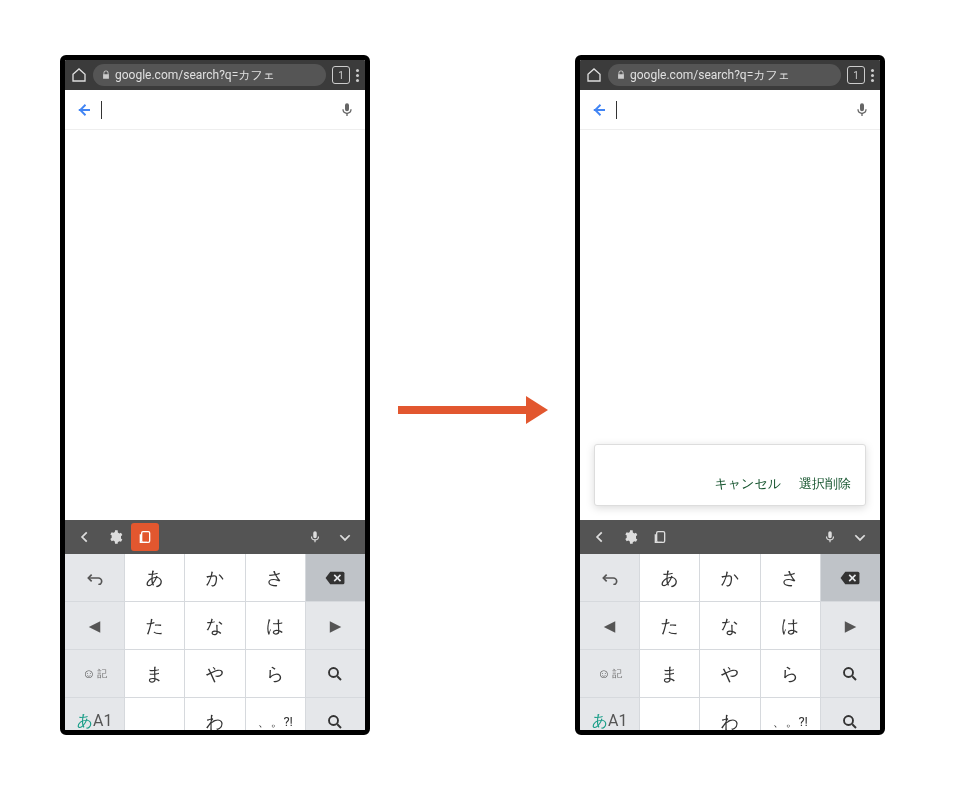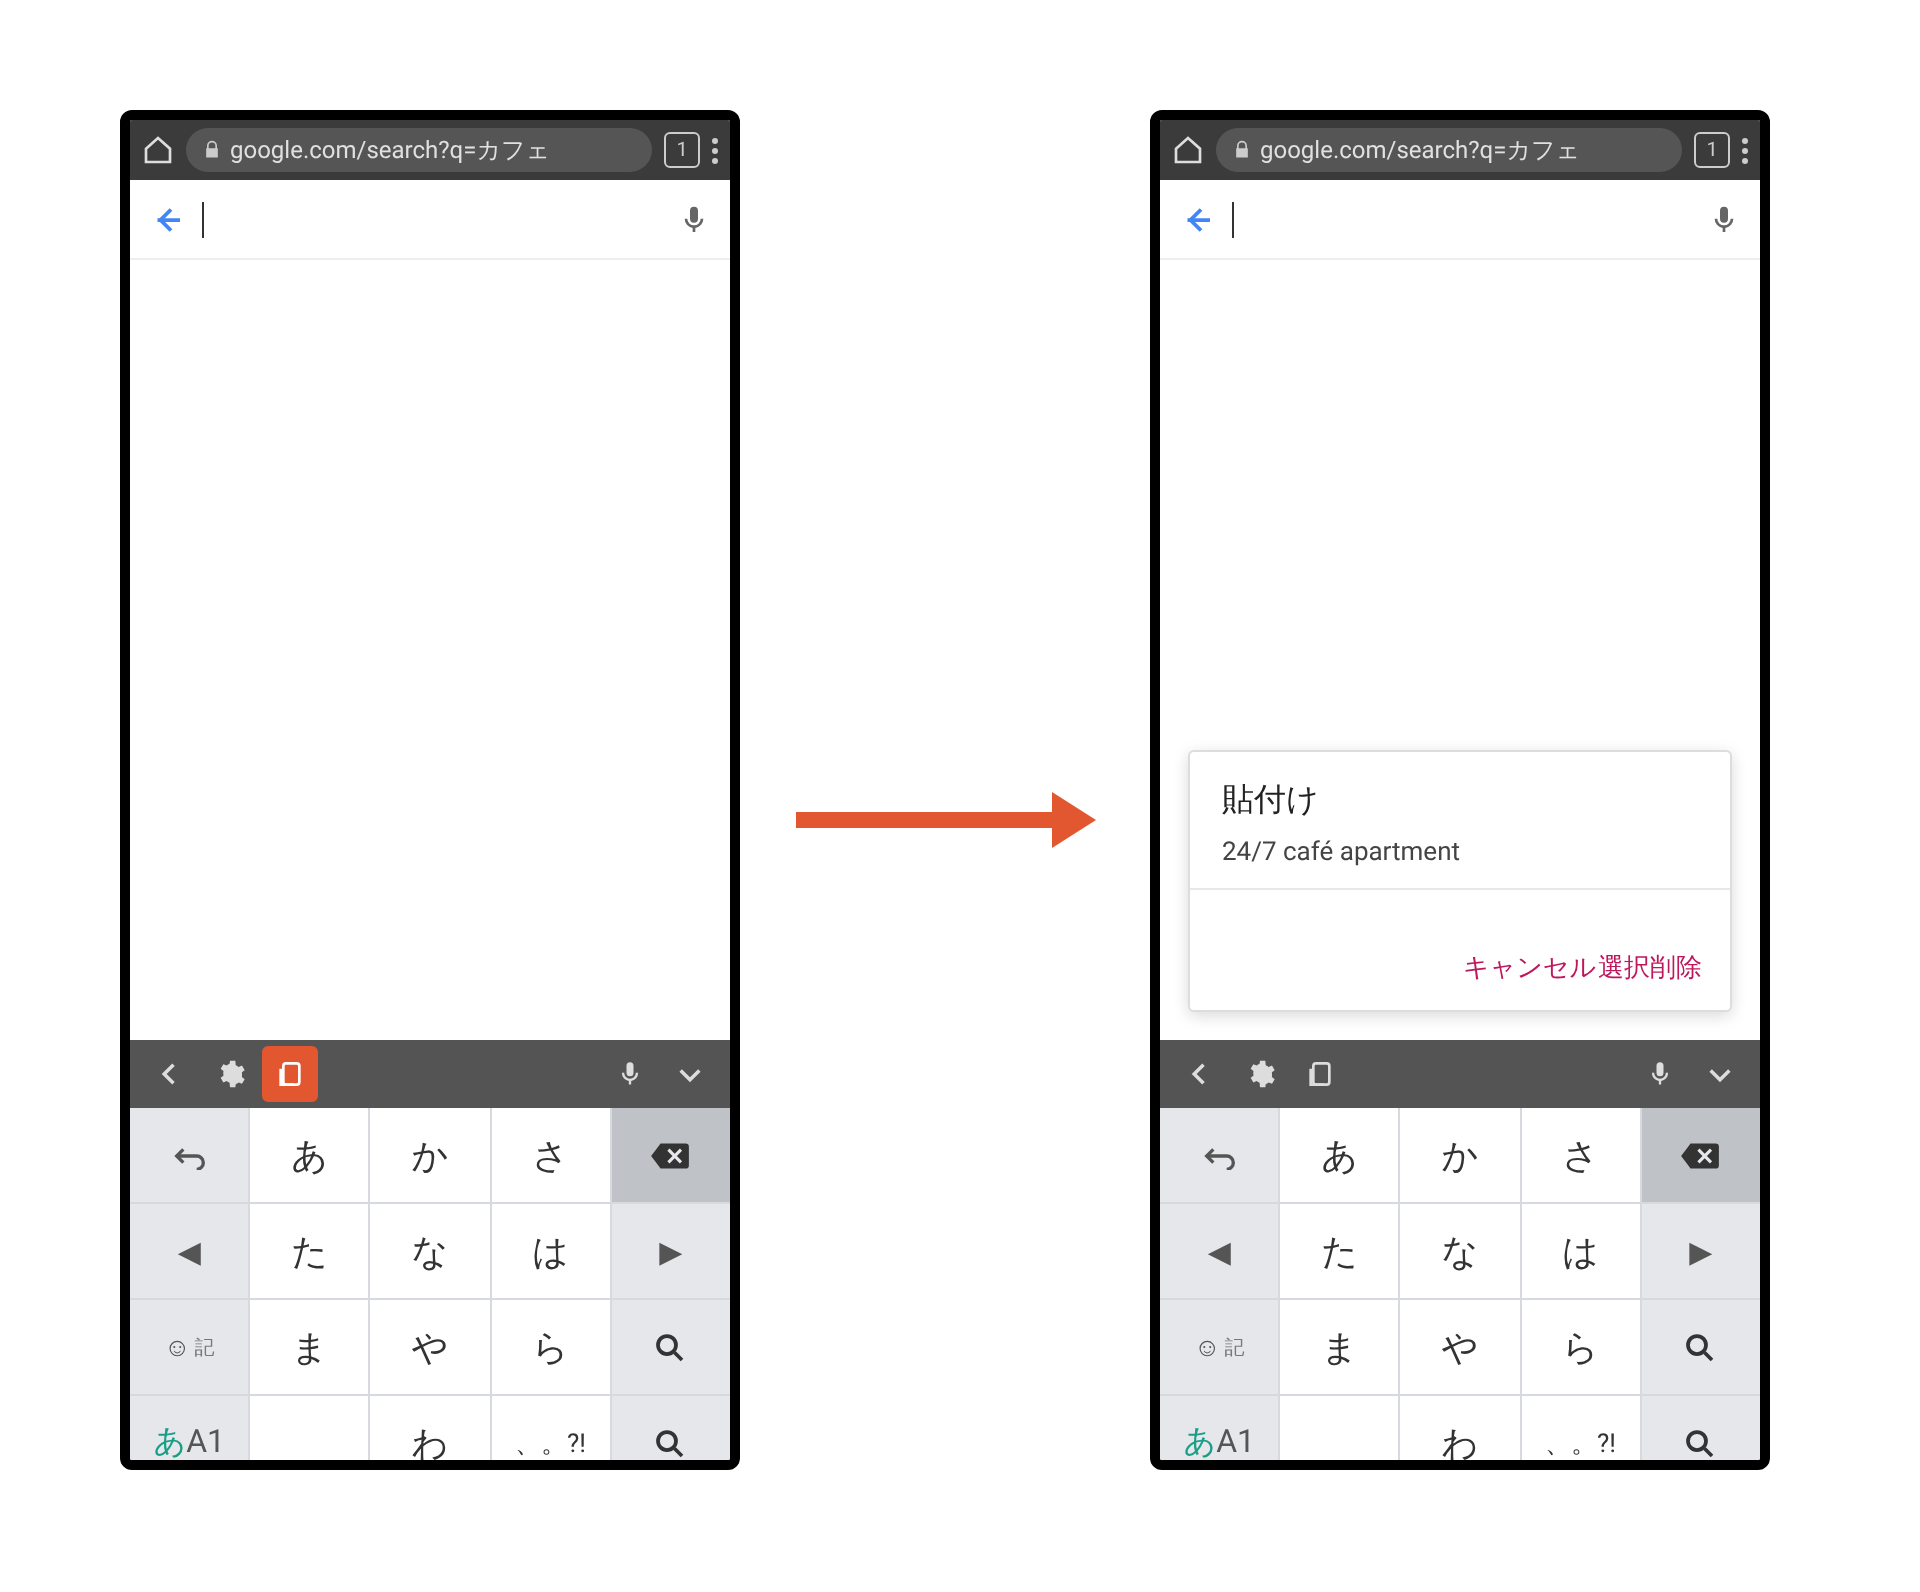--- a/index.html
+++ b/index.html
@@ -108,25 +108,25 @@
     color: #222;
     margin-bottom: 8px;
   }
   .paste-dialog .pd-content {
     font-size: 13px;
     color: #444;
   }
   .paste-dialog .pd-actions {
     display: flex;
     justify-content: flex-end;
-    gap: 1px;
+    gap: 18px;
     padding: 30px 14px 12px;
     font-size: 13px;
     font-weight: 500;
-    color: #be185d;
+    color: #14532d;
   }
 
   
   .kbd-strip {
     height: 34px;
     background: #545454;
     display: flex;
     align-items: center;
     color: #e8e8e8;
     padding: 0 6px;
@@ -379,24 +379,20 @@
       <span class="search-flex"></span>
       <span>
         <svg width="16" height="16" viewBox="0 0 24 24" fill="#666">
             <path d="M12 14a3 3 0 003-3V5a3 3 0 10-6 0v6a3 3 0 003 3zm5-3a5 5 0 01-10 0H5a7 7 0 006 6.92V21h2v-3.08A7 7 0 0019 11h-2z"></path>
           </svg>
       </span>
     </div>
 
     <div class="content">
       <div class="paste-dialog">
-        <div class="pd-head">
-          <div class="pd-title">貼付け</div>
-          <div class="pd-content">24/7 café apartment</div>
-        </div>
         <div class="pd-actions">
           <span>キャンセル</span>
           <span>選択削除</span>
         </div>
       </div>
     </div>
 
     <div class="kbd-strip">
       <div class="strip-btn">
         <svg width="14" height="14" viewBox="0 0 24 24" fill="none" stroke="#ddd" stroke-width="3">

